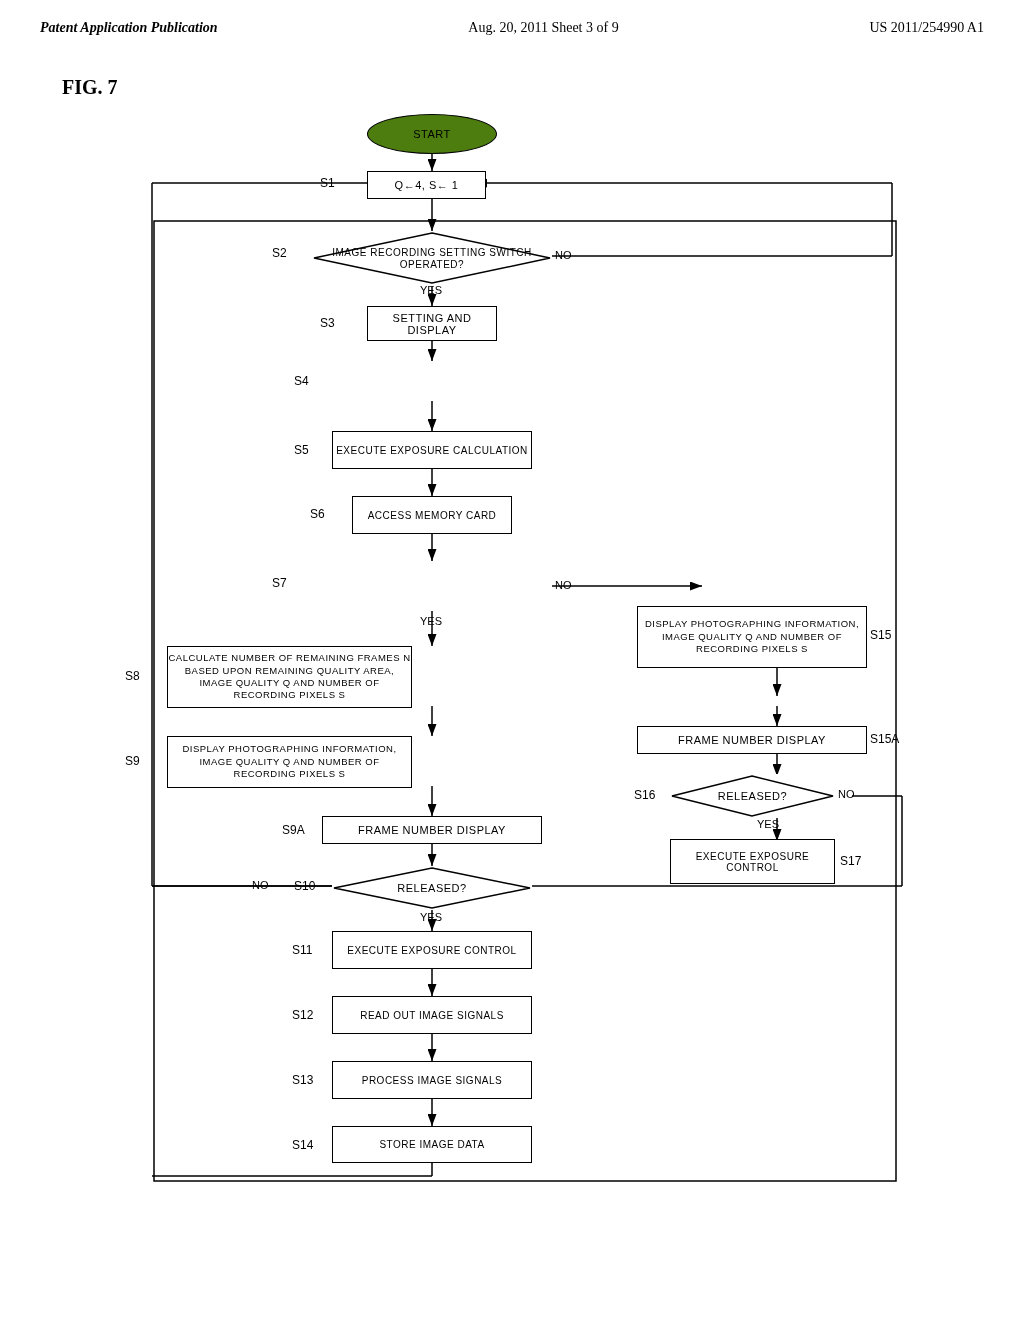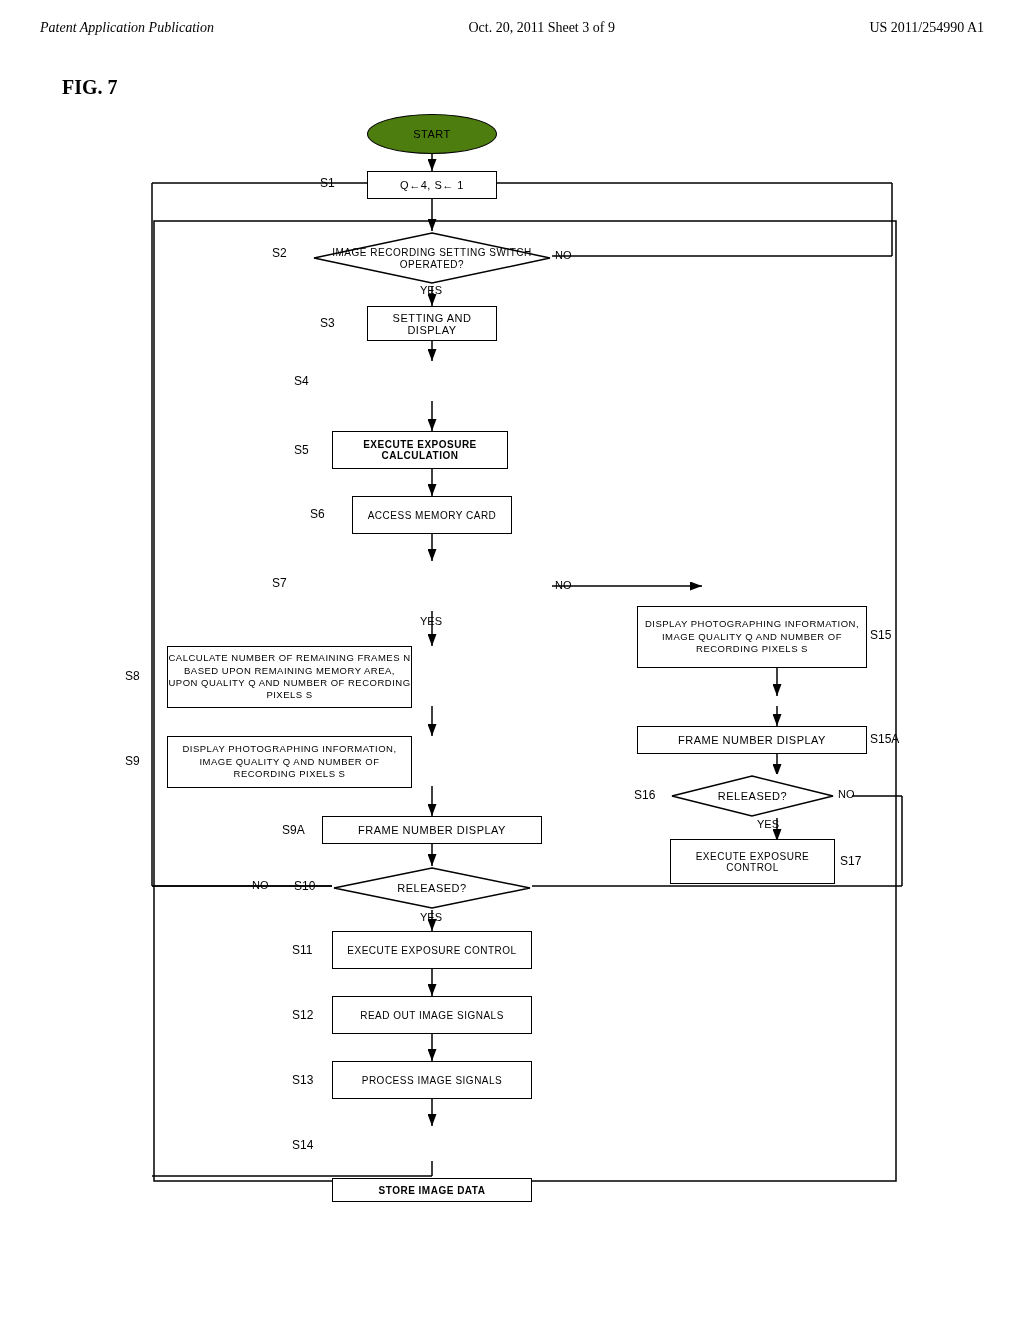--- a/index.html
+++ b/index.html
@@ -18,21 +18,21 @@
       padding: 20px 40px;
       position: relative;
     }
     .header {
       display: flex;
       justify-content: space-between;
       align-items: center;
       margin-bottom: 30px;
       font-size: 14px;
     }
-    .header-left { font-weight: normal; font-style: italic; }
+    .header-left { font-weight: bold; font-style: italic; }
     .header-center { }
     .header-right { }
 
     .diagram-container {
       position: relative;
       margin: 0 auto;
       width: 900px;
       min-height: 1200px;
     }
 
@@ -105,21 +105,21 @@
       font-size: 11px;
       font-family: Arial, sans-serif;
     }
   </style>
 </head>
 <body>
 
 <div class="page">
   <div class="header">
     <span class="header-left">Patent Application Publication</span>
-    <span class="header-center">Oct. 20, 2011   Sheet 3 of 9</span>
+    <span class="header-center">Aug. 20, 2011   Sheet 3 of 9</span>
     <span class="header-right">US 2011/254990 A1</span>
   </div>
 
   <div class="diagram-container">
     <span class="fig-label">FIG. 7</span>
 
     <svg class="arrow-svg" viewBox="0 0 900 1200" xmlns="http://www.w3.org/2000/svg" style="position:absolute;top:0;left:0;width:900px;height:1200px;">
       <defs>
         <marker id="arrowhead" markerWidth="8" markerHeight="6" refX="8" refY="3" orient="auto">
           <polygon points="0 0, 8 3, 0 6" fill="#000"></polygon>
@@ -182,21 +182,21 @@
       <line x1="840" y1="820" x2="90" y2="820" stroke="#000" stroke-width="1.5"></line>
 
       <rect x="92" y="155" width="742" height="960" fill="none" stroke="#000" stroke-width="1.5"></rect>
 
     </svg>
 
     <div class="fc-elem rounded" style="left:305px;top:48px;width:130px;height:40px;">
       <span>START</span>
     </div>
 
-    <div class="fc-elem box" style="left:305px;top:105px;width:130px;height:28px;">
+    <div class="fc-elem box" style="left:305px;top:105px;width:119px;height:28px;">
       <span>Q←4,  S← 1</span>
     </div>
     <span class="step-label" style="left:258px;top:110px;">S1</span>
 
     <div class="fc-elem diamond" style="left:250px;top:165px;width:240px;height:55px;">
       <svg viewBox="0 0 240 55" xmlns="http://www.w3.org/2000/svg" style="position:absolute;top:0;left:0;width:240px;height:55px;">
         <polygon points="120,2 238,27 120,52 2,27" fill="white" stroke="black" stroke-width="1.5"></polygon>
       </svg>
       <div class="diamond-text" style="position:relative;z-index:2;font-size:10px;line-height:1.2;">IMAGE RECORDING SETTING SWITCH<br>OPERATED?</div>
     </div>
@@ -204,36 +204,36 @@
     <span class="arrow-label" style="left:358px;top:218px;font-size:11px;">YES</span>
     <span class="arrow-label" style="left:493px;top:183px;font-size:11px;">NO</span>
 
     <div class="fc-elem box" style="left:305px;top:240px;width:130px;height:35px;">
       <span style="font-size:11px;">SETTING AND DISPLAY</span>
     </div>
     <span class="step-label" style="left:258px;top:250px;">S3</span>
 
     <span class="step-label" style="left:232px;top:308px;">S4</span>
 
-    <div class="fc-elem box" style="left:270px;top:365px;width:176px;height:38px;font-weight:bold;">
+    <div class="fc-elem box" style="left:270px;top:365px;width:200px;height:38px;">
       <span style="font-size:10px;">EXECUTE EXPOSURE CALCULATION</span>
     </div>
     <span class="step-label" style="left:232px;top:377px;">S5</span>
 
     <div class="fc-elem box" style="left:290px;top:430px;width:160px;height:38px;">
       <span style="font-size:10px;">ACCESS MEMORY CARD</span>
     </div>
     <span class="step-label" style="left:248px;top:441px;">S6</span>
 
     <span class="step-label" style="left:210px;top:510px;">S7</span>
     <span class="arrow-label" style="left:358px;top:549px;font-size:11px;">YES</span>
     <span class="arrow-label" style="left:493px;top:513px;font-size:11px;">NO</span>
 
     <div class="fc-elem box" style="left:105px;top:580px;width:245px;height:62px;line-height:1.3;">
-      <span style="font-size:9.5px;">CALCULATE NUMBER OF REMAINING FRAMES N BASED UPON REMAINING MEMORY AREA,  UPON QUALITY Q AND NUMBER OF RECORDING PIXELS S</span>
+      <span style="font-size:9.5px;">CALCULATE NUMBER OF REMAINING FRAMES N BASED UPON REMAINING QUALITY AREA,  IMAGE QUALITY Q AND NUMBER OF RECORDING PIXELS S</span>
     </div>
     <span class="step-label" style="left:63px;top:603px;">S8</span>
 
     <div class="fc-elem box" style="left:105px;top:670px;width:245px;height:52px;line-height:1.3;">
       <span style="font-size:9.5px;">DISPLAY PHOTOGRAPHING INFORMATION,  IMAGE QUALITY Q AND NUMBER OF RECORDING PIXELS S</span>
     </div>
     <span class="step-label" style="left:63px;top:688px;">S9</span>
 
     <div class="fc-elem box" style="left:260px;top:750px;width:220px;height:28px;">
       <span style="font-size:11px;">FRAME NUMBER DISPLAY</span>
@@ -258,21 +258,21 @@
     <div class="fc-elem box" style="left:270px;top:930px;width:200px;height:38px;">
       <span style="font-size:10px;">READ OUT IMAGE SIGNALS</span>
     </div>
     <span class="step-label" style="left:230px;top:942px;">S12</span>
 
     <div class="fc-elem box" style="left:270px;top:995px;width:200px;height:38px;">
       <span style="font-size:10px;">PROCESS IMAGE SIGNALS</span>
     </div>
     <span class="step-label" style="left:230px;top:1007px;">S13</span>
 
-    <div class="fc-elem box" style="left:270px;top:1112px;width:200px;height:24px;font-weight:bold;">
+    <div class="fc-elem box" style="left:270px;top:1060px;width:200px;height:37px;">
       <span style="font-size:10px;">STORE IMAGE DATA</span>
     </div>
     <span class="step-label" style="left:230px;top:1072px;">S14</span>
 
     <div class="fc-elem box" style="left:575px;top:540px;width:230px;height:62px;line-height:1.3;">
       <span style="font-size:9.5px;">DISPLAY PHOTOGRAPHING INFORMATION,  IMAGE QUALITY Q AND NUMBER OF RECORDING PIXELS S</span>
     </div>
     <span class="step-label" style="left:808px;top:562px;">S15</span>
 
     <div class="fc-elem box" style="left:575px;top:660px;width:230px;height:28px;">

